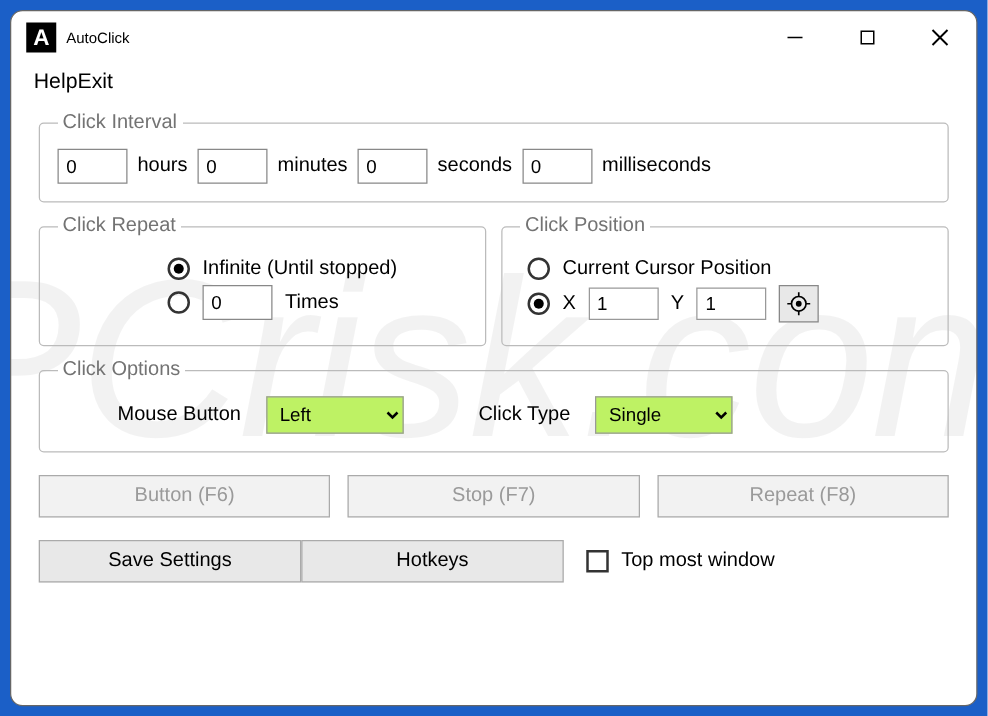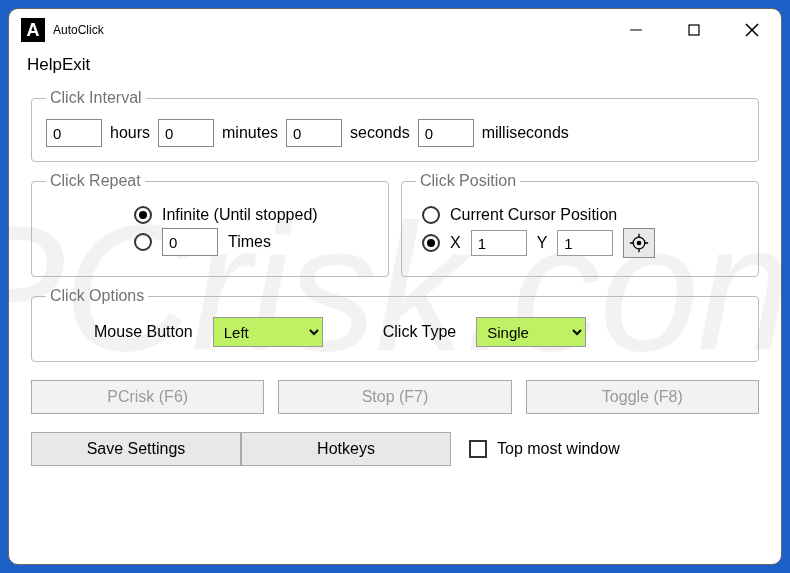--- a/index.html
+++ b/index.html
@@ -291,23 +291,23 @@
         </select>
         <span style="width:20px"></span>
         <span class="lbl">Click Type</span>
         <select>
           <option>Single</option>
         </select>
       </div>
     </fieldset>
 
     <div class="action-row">
-      <div class="btn disabled">PCrisk (F6)</div>
+      <div class="btn disabled">Button (F6)</div>
       <div class="btn disabled">Stop (F7)</div>
-      <div class="btn disabled">Toggle (F8)</div>
+      <div class="btn disabled">Repeat (F8)</div>
     </div>
 
     <div class="bottom-row">
       <div class="btn">Save Settings</div>
       <div class="btn">Hotkeys</div>
       <div class="chk-wrap">
         <span class="checkbox"></span>
         <span class="lbl">Top most window</span>
       </div>
     </div>

